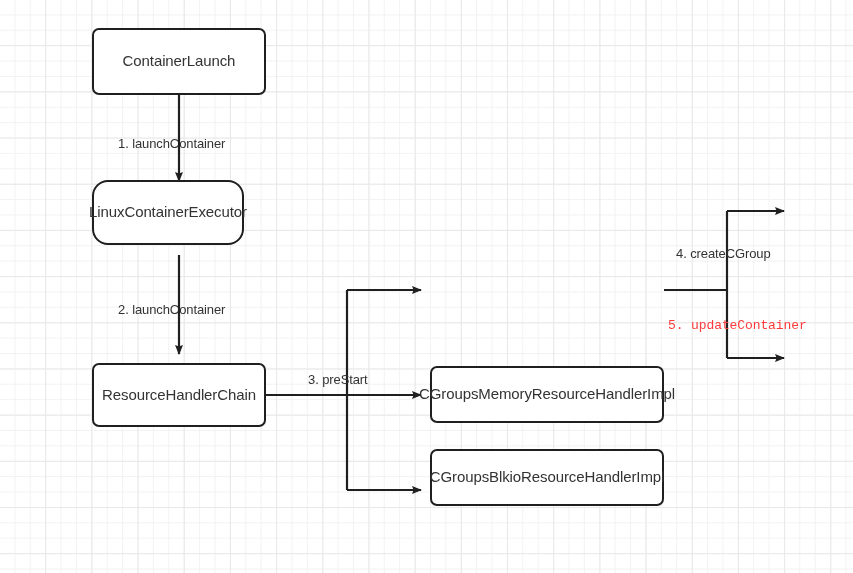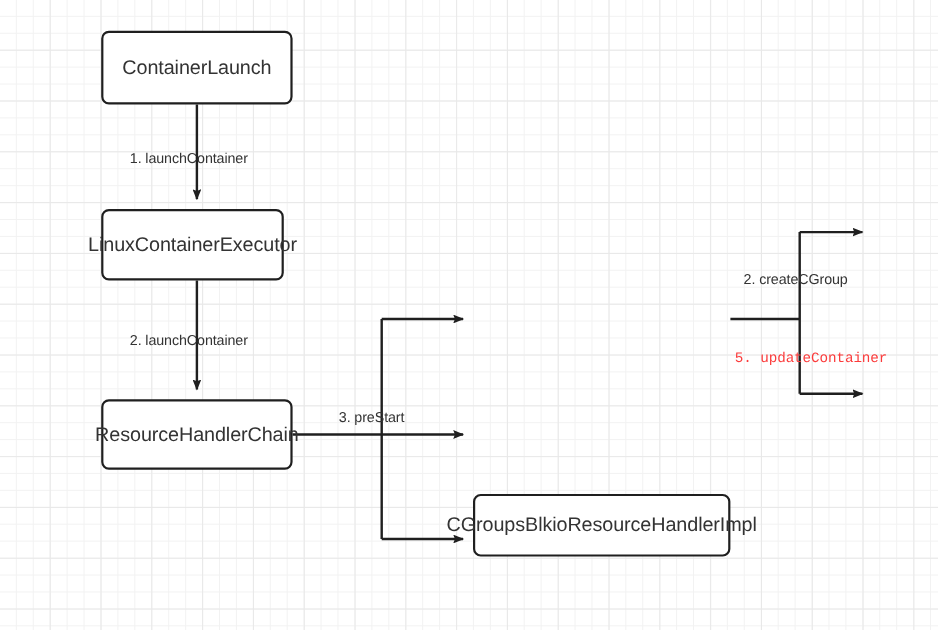--- a/index.html
+++ b/index.html
@@ -38,21 +38,21 @@
     box-sizing: border-box;
     background: #ffffff;
     border: 2.2px solid #1f1f1f;
     border-radius: 7px;
     display: flex;
     align-items: center;
     justify-content: center;
     text-align: center;
     color: #333333;
     font-family: "Liberation Sans", sans-serif;
-    font-size: 18px;
+    font-size: 15px;
     line-height: 1.35;
     padding: 2px 6px;
     letter-spacing: -0.1px;
   }
   .edge-label {
     position: absolute;
     color: #333333;
     font-family: "Liberation Sans", sans-serif;
     font-size: 13px;
     line-height: 1.2;
@@ -90,37 +90,40 @@
 
     <path d="M727,211 L784,211" stroke="#1f1f1f" stroke-width="2.2" fill="none" marker-end="url(#arrowhead)"></path>
 
     <path d="M727,358 L784,358" stroke="#1f1f1f" stroke-width="2.2" fill="none" marker-end="url(#arrowhead)"></path>
   </svg>
 
   <div class="node-box" style="left:92px; top:28px; width:174px; height:67px;">
     <span>ContainerLaunch</span>
   </div>
 
-  <div class="node-box" style="left:92px; top:190px; width:166px; height:65px;">
+  <div class="node-box" style="left:92px; top:180px; width:152px; height:65px;border-radius:16px;">
     <span>LinuxContainerExecutor</span>
   </div>
 
   <div class="node-box" style="left:92px; top:363px; width:174px; height:64px;">
     <span>ResourceHandlerChain</span>
   </div>
 
 
+  <div class="node-box" style="left:430px; top:366px; width:234px; height:57px;">
+    <span>CGroupsMemoryResourceHandlerImpl</span>
+  </div>
 
   <div class="node-box" style="left:430px; top:449px; width:234px; height:57px;">
     <span>CGroupsBlkioResourceHandlerImpl</span>
   </div>
 
   <div class="edge-label" style="left:118px; top:136px;">1. launchContainer</div>
 
   <div class="edge-label" style="left:118px; top:302px;">2. launchContainer</div>
 
   <div class="edge-label" style="left:279px; top:372px;margin-left:29px;">3. preStart</div>
 
-  <div class="edge-label" style="left:676px; top:246px;">2. createCGroup</div>
+  <div class="edge-label" style="left:676px; top:246px;">4. createCGroup</div>
 
   <div class="edge-label accent" style="left:668px; top:318px;font-family:Liberation Mono, monospace;">5. updateContainer</div>
 
 </div>
 
 </body></html>

